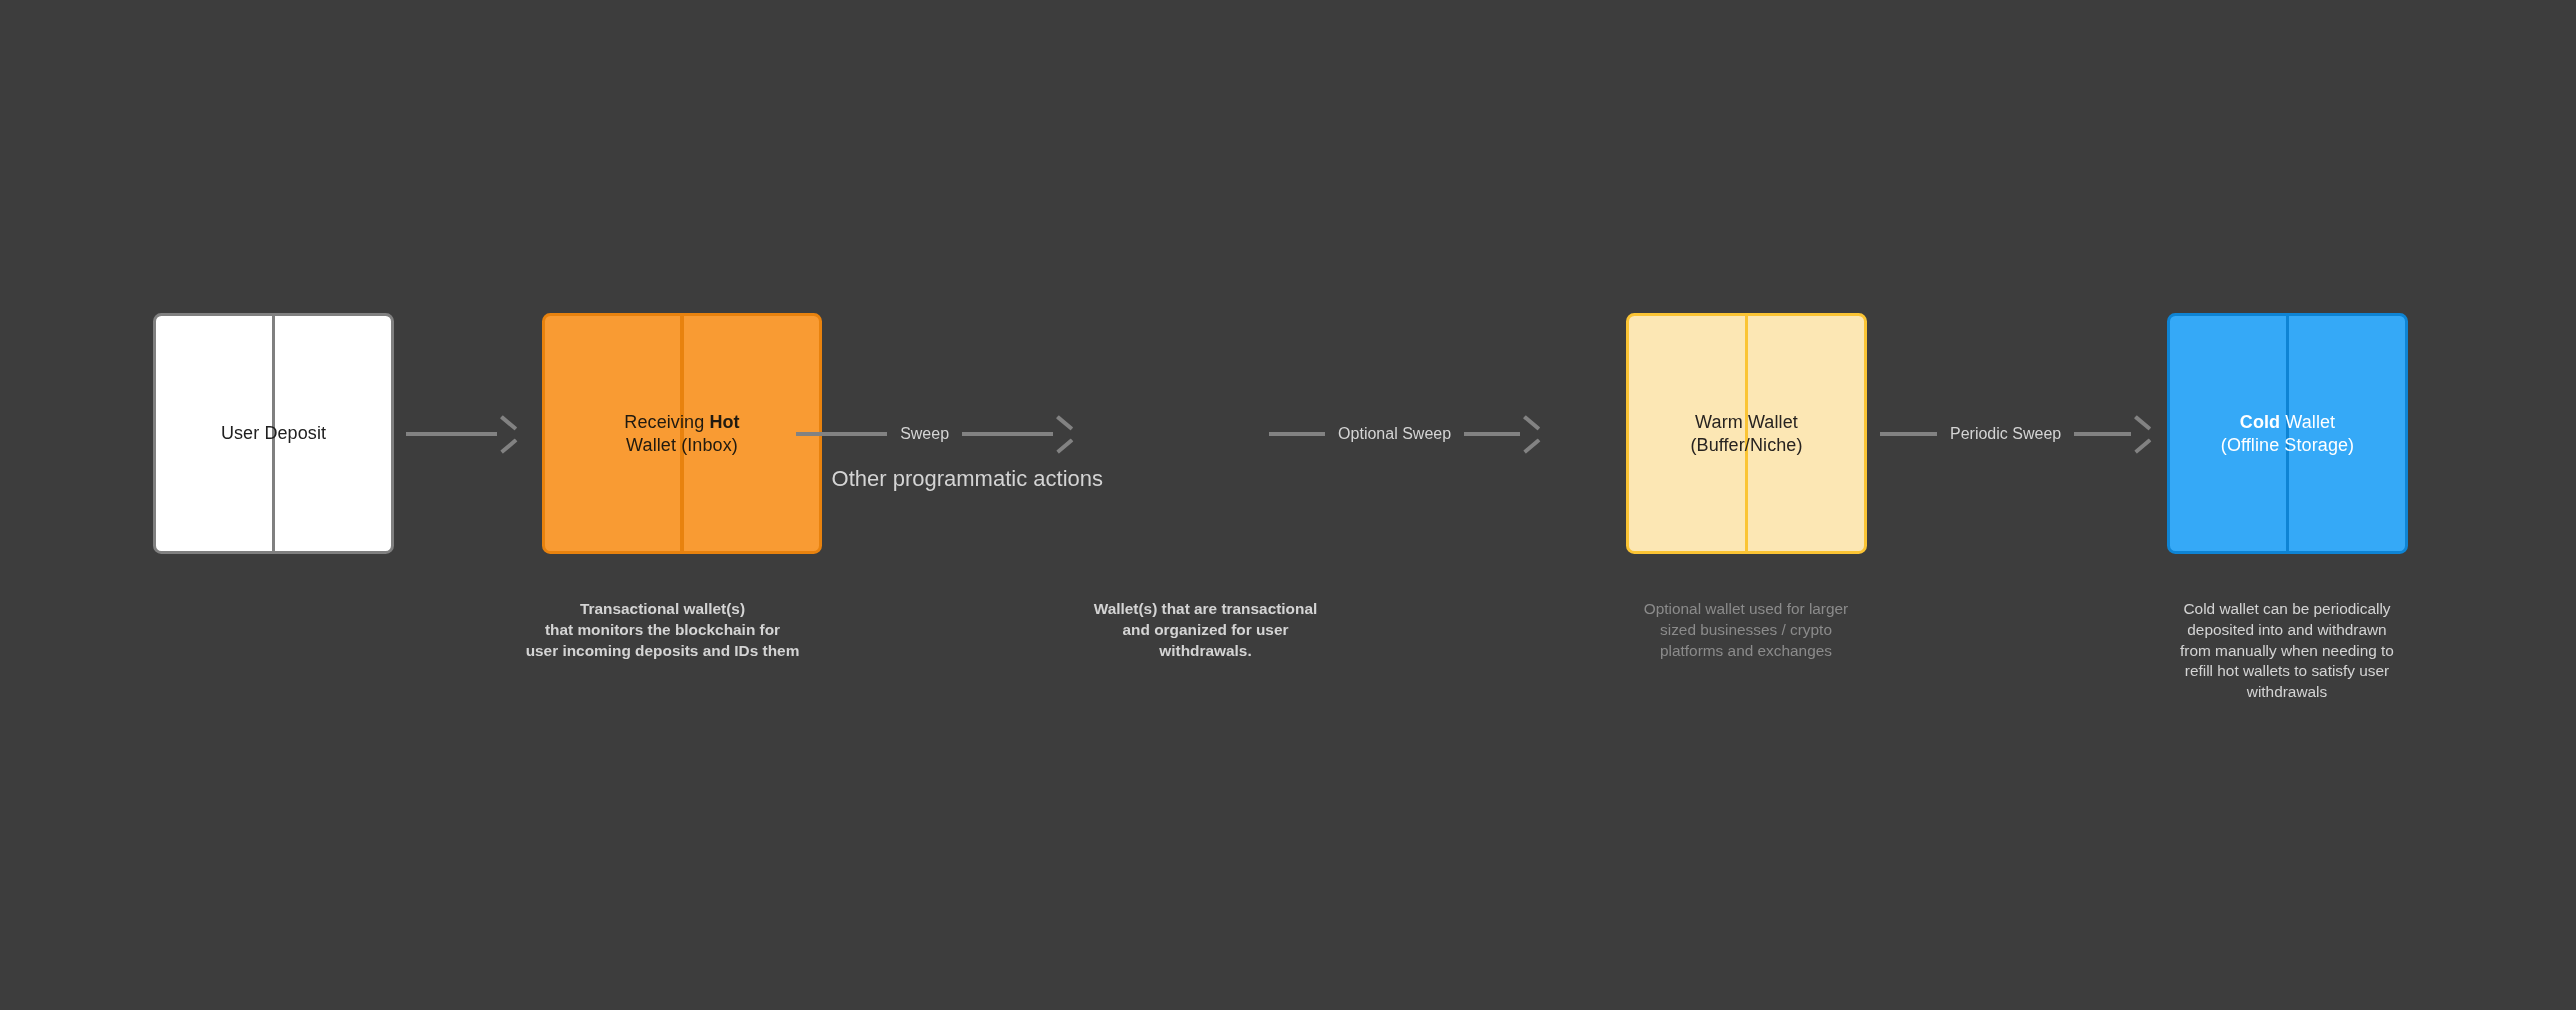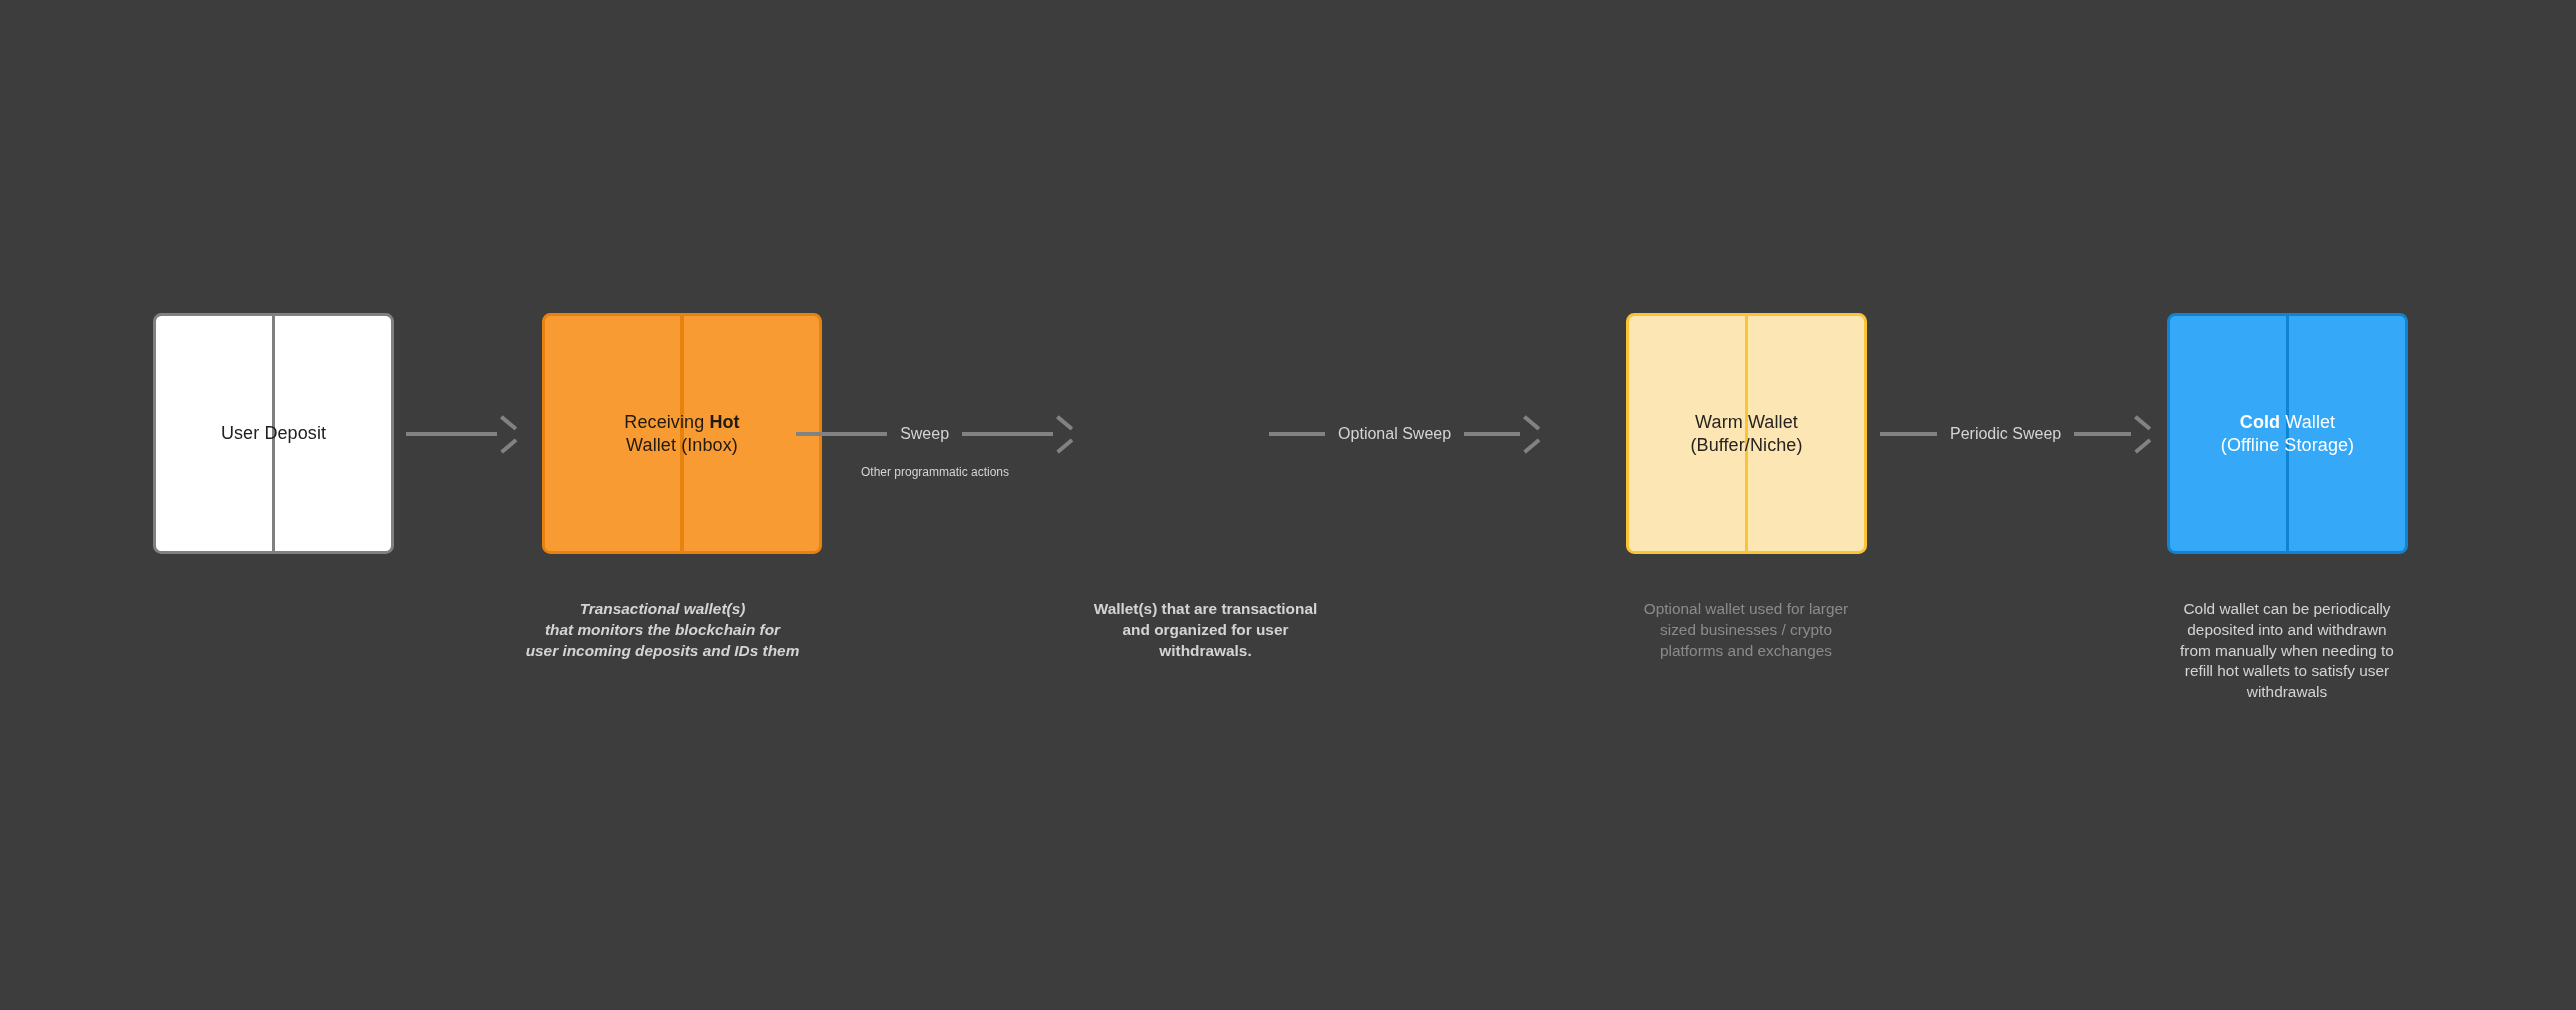--- a/index.html
+++ b/index.html
@@ -127,23 +127,23 @@
     transform-origin: right center;
   }
   .conn .head::after {
     bottom: 4.8px;
     transform: rotate(-40deg);
     transform-origin: right center;
   }
 
   .conn-sub {
     position: absolute;
-    text-align: center;
+    text-align: right;
     color: #d4d4d4;
-    font-size: 12px;
+    font-size: 22px;
     line-height: 1.3;
     white-space: nowrap;
   }
 </style>
 </head>
 <body>
 
 <div id="canvas">
   <div class="flow">
 
@@ -165,21 +165,21 @@
     <div class="node" style="left:542px; top:313px; width:280px;">
       <div class="card" style="background:#f99b33; border-color:#e8820e;">
         <span class="rule" style="background:#e8820e;"></span>
         <span class="rule" style="background:#e8820e;"></span>
         <div class="card-label" style="color:#201a10;">
           <div><span>Receiving </span><b>Hot</b></div>
           <div>Wallet (Inbox)</div>
         </div>
       </div>
     </div>
-    <div class="caption bold" style="left:459px; top:599px; width:407px; color:#d4d4d4;font-style:italic;">Transactional wallet(s)
+    <div class="caption bold" style="left:459px; top:599px; width:407px; color:#d4d4d4;">Transactional wallet(s)
 that monitors the blockchain for
 user incoming deposits and IDs them</div>
 
     <div class="conn" style="left:796px; top:422px; width:276px;">
       <span class="seg"></span>
       <span class="conn-label">Sweep</span>
       <span class="seg"></span>
       <span class="head"></span>
     </div>
     <div class="conn-sub" style="left:767px; top:465px; width:336px;">Other programmatic actions</div>

